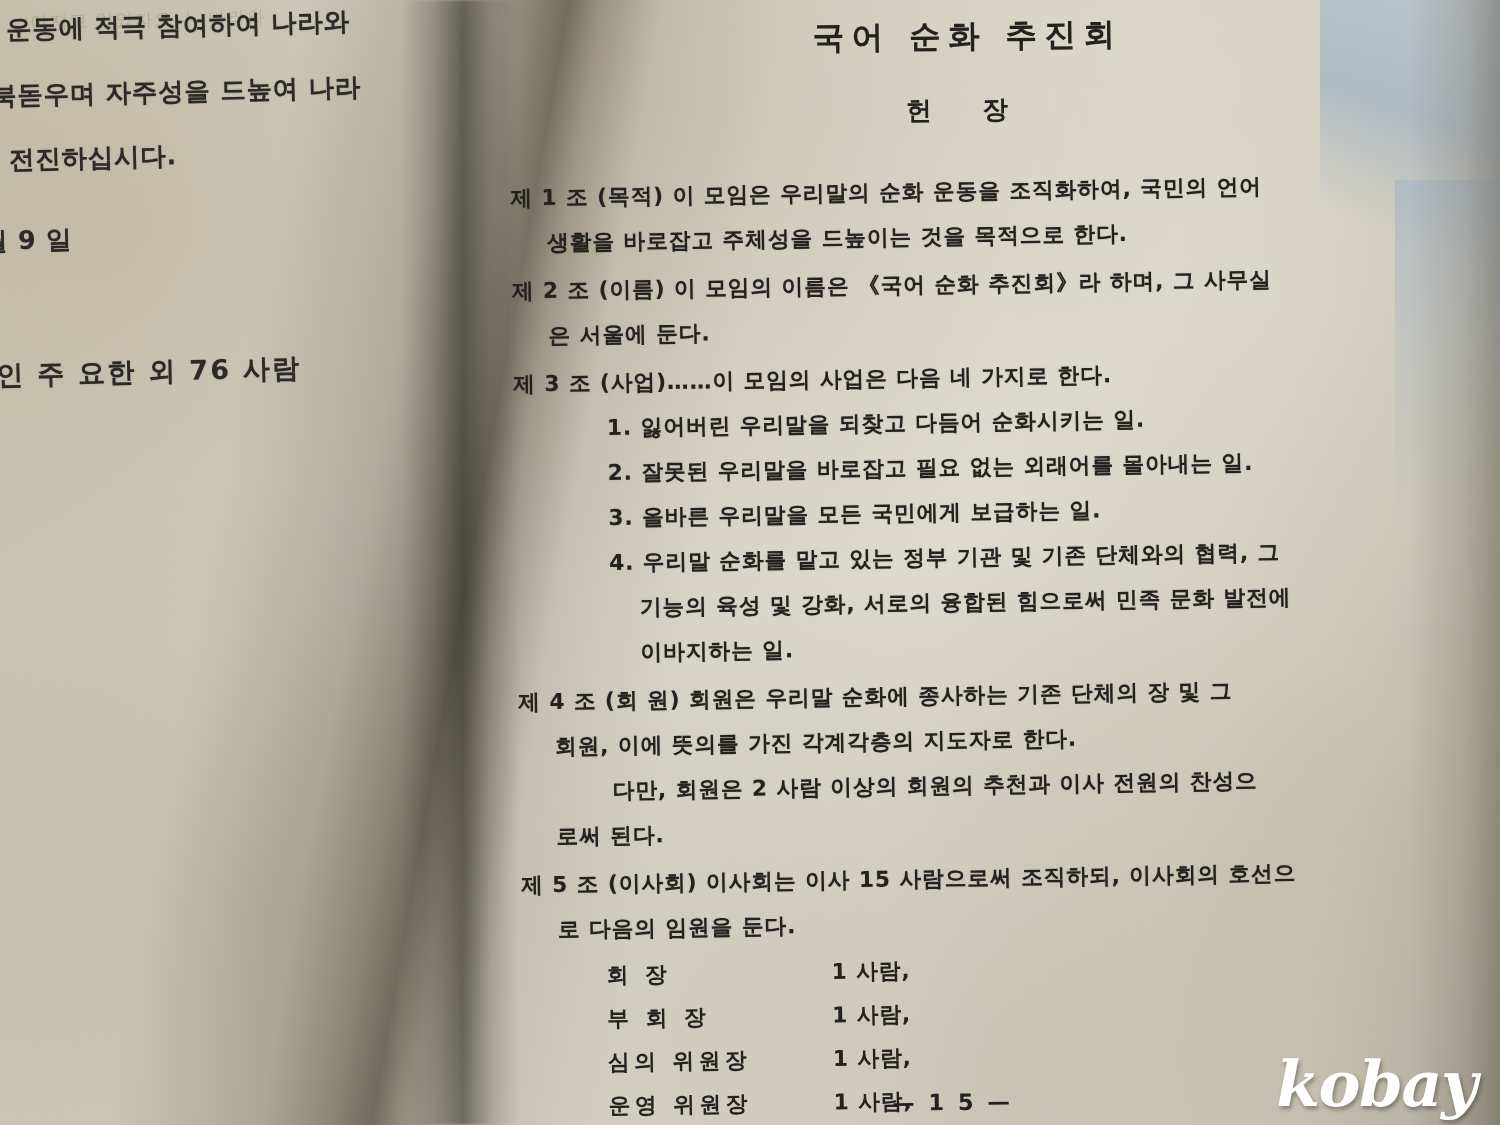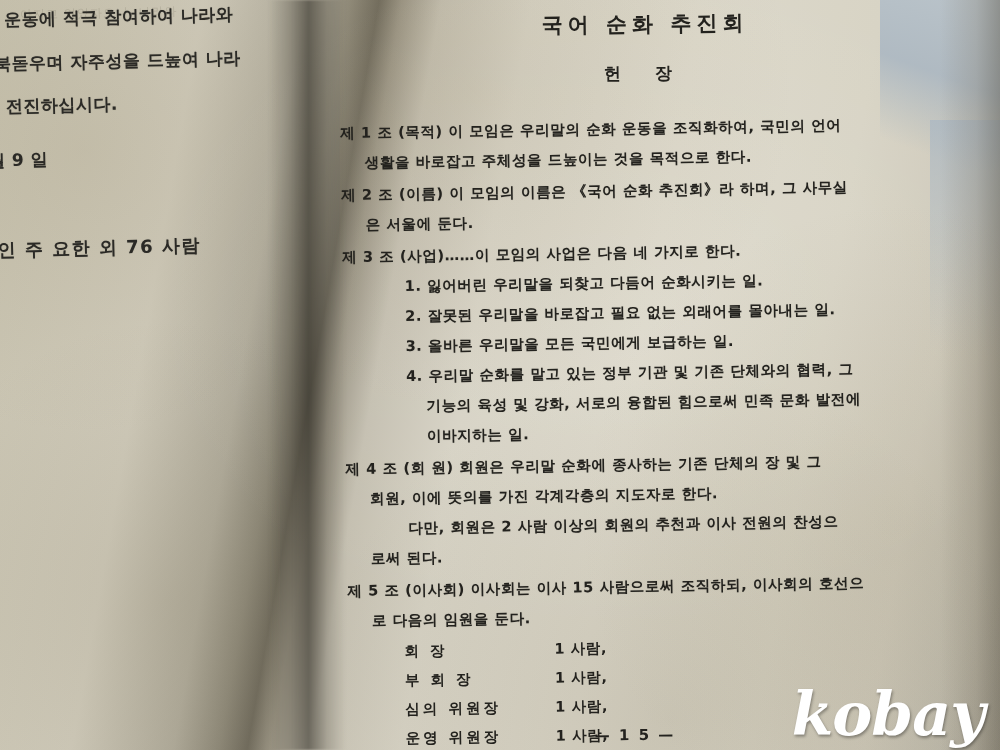--- a/index.html
+++ b/index.html
@@ -195,21 +195,21 @@
   }
 
   
   .watermark {
     position: absolute;
     right: 16px;
     bottom: 6px;
     font-family: "DejaVu Serif", serif;
     font-weight: 700;
     font-style: italic;
-    font-size: 60px;
+    font-size: 42px;
     color: #ffffff;
     text-shadow: 1px 2px 3px rgba(0,0,0,0.35);
     letter-spacing: -1px;
     line-height: 1;
   }
 </style>
 </head>
 <body>
 
 <div id="page">

